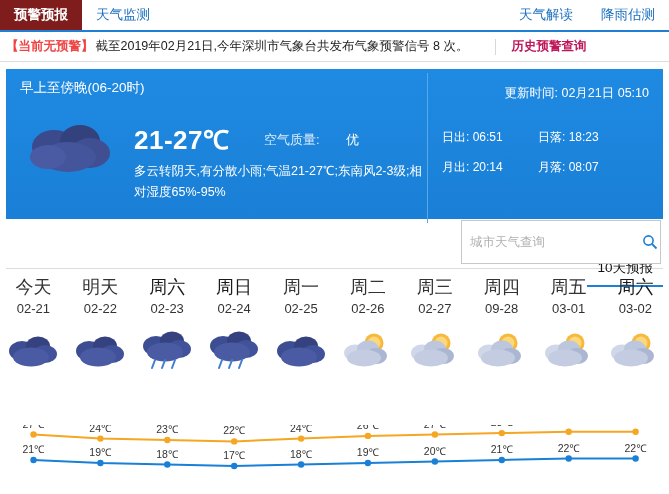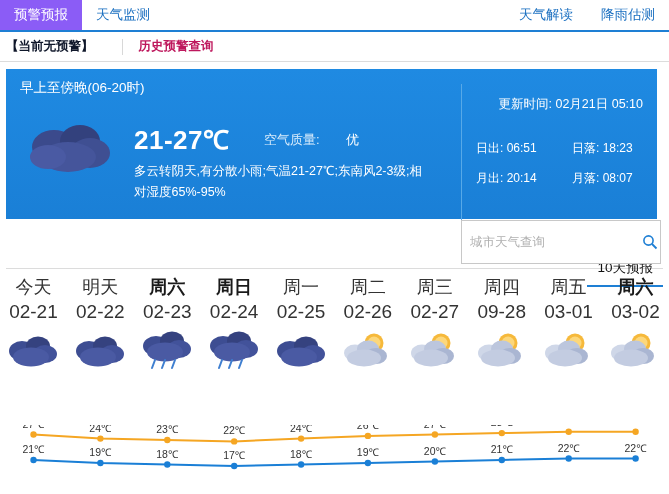--- a/index.html
+++ b/index.html
@@ -22,52 +22,52 @@
     position: relative;
   }
   .nav-tab {
     display: flex; align-items: center; justify-content: center;
     padding: 0 14px;
     font-size: 13.5px;
     color: #1a5fa8;
     cursor: pointer;
   }
   .nav-tab.active {
-    background: #8b5cf6;
+    background: #7f1d1d;
     color: #ffffff;
-    font-weight: normal;
+    font-weight: bold;
   }
   .nav-tab.plain { color: #1a6fc0; }
   .nav-right {
     margin-left: auto;
     display: flex; align-items: stretch;
   }
   .nav-right .nav-tab { color: #1a6fc0; }
 
   
   .alertbar {
     height: 30px;
     background: #ffffff;
     border-bottom: 1px solid #dcdcdc;
     display: flex;
     align-items: center;
     padding: 0 6px;
     font-size: 12.5px;
     color: #333;
   }
-  .alert-tag { color: #0f172a; font-weight: bold; margin-right: 2px; }
+  .alert-tag { color: #ef4444; font-weight: bold; margin-right: 2px; }
   .alert-text { color: #222; }
   .alert-divider {
     width: 1px; height: 16px; background: #d8d8d8; margin: 0 16px 0 26px;
   }
   .alert-link { color: #be185d; font-size: 12.5px; cursor: pointer; font-weight: bold; }
 
   
   .bluepanel {
-    margin: 7px 12px 0 6px;
+    margin: 7px 6px 0 6px;
     height: 150px;
     background: #1e88e0;
     background: linear-gradient(180deg,#1f8ae2 0%, #1a7fd6 100%);
     color: #ffffff;
     position: relative;
   }
   .bp-title {
     position: absolute; left: 14px; top: 10px;
     font-size: 13.5px; color: #ffffff;
   }
@@ -83,21 +83,21 @@
   .bp-aqi-value {
     position: absolute; left: 340px; top: 62px;
     font-size: 13px; color: #ffffff;
   }
   .bp-desc {
     position: absolute; left: 128px; top: 92px;
     width: 300px;
     font-size: 12.5px; line-height: 21px; color: #ffffff;
   }
   .bp-right {
-    position: absolute; right: 0; top: 15px; width: 196px; height: 150px;
+    position: absolute; right: 0; top: 4px; width: 236px; height: 150px;
     border-left: 1px solid #57a9e8;
   }
   .bp-update {
     position: absolute; right: 14px; top: 12px;
     font-size: 12.5px; color: #ffffff; white-space: nowrap;
   }
   .bp-sun {
     position: absolute; left: 14px; top: 56px;
     font-size: 12px; color: #ffffff;
   }
@@ -161,23 +161,23 @@
     display: flex;
     position: absolute; left: 0; top: 0; width: 669px;
   }
   .fc-col {
     width: 66.9px;
     text-align: center;
   }
   .fc-day {
     font-size: 18px; color: #333; height: 18px;
   }
-  .fc-col.weekend .fc-day { color: #1a1a1a; font-weight: bold; }
+  .fc-col.weekend .fc-day { color: #1a1a1a; font-weight: normal; }
   .fc-date {
-    font-size: 19px; color: #333; margin-top: 8px; height: 18px;
+    font-size: 13px; color: #333; margin-top: 8px; height: 18px;
   }
   .fc-icon {
     height: 56px; display: flex; align-items: center; justify-content: center;
     margin-top: 4px;
   }
   .chart {
     position: absolute; left: 0; top: 150px; width: 669px; height: 50px;
   }
   .chart svg { display: block; }
 </style>
@@ -190,20 +190,21 @@
     <div class="nav-tab active">预警预报</div>
     <div class="nav-tab plain">天气监测</div>
     <div class="nav-right">
       <div class="nav-tab">天气解读</div>
       <div class="nav-tab">降雨估测</div>
     </div>
   </div>
 
   <div class="alertbar">
     <span class="alert-tag">【当前无预警】</span>
+    <span class="alert-text">截至2019年02月21日,今年深圳市气象台共发布气象预警信号 8 次。</span>
     <span class="alert-divider"></span>
     <span class="alert-link">历史预警查询</span>
   </div>
 
   <div class="bluepanel">
     <div class="bp-title">早上至傍晚(06-20时)</div>
 
     <div class="bp-cloud">
       <svg width="92" height="62" viewBox="0 0 92 62">
         <ellipse cx="30" cy="30" rx="22" ry="17" fill="#3b4a8c"></ellipse>

